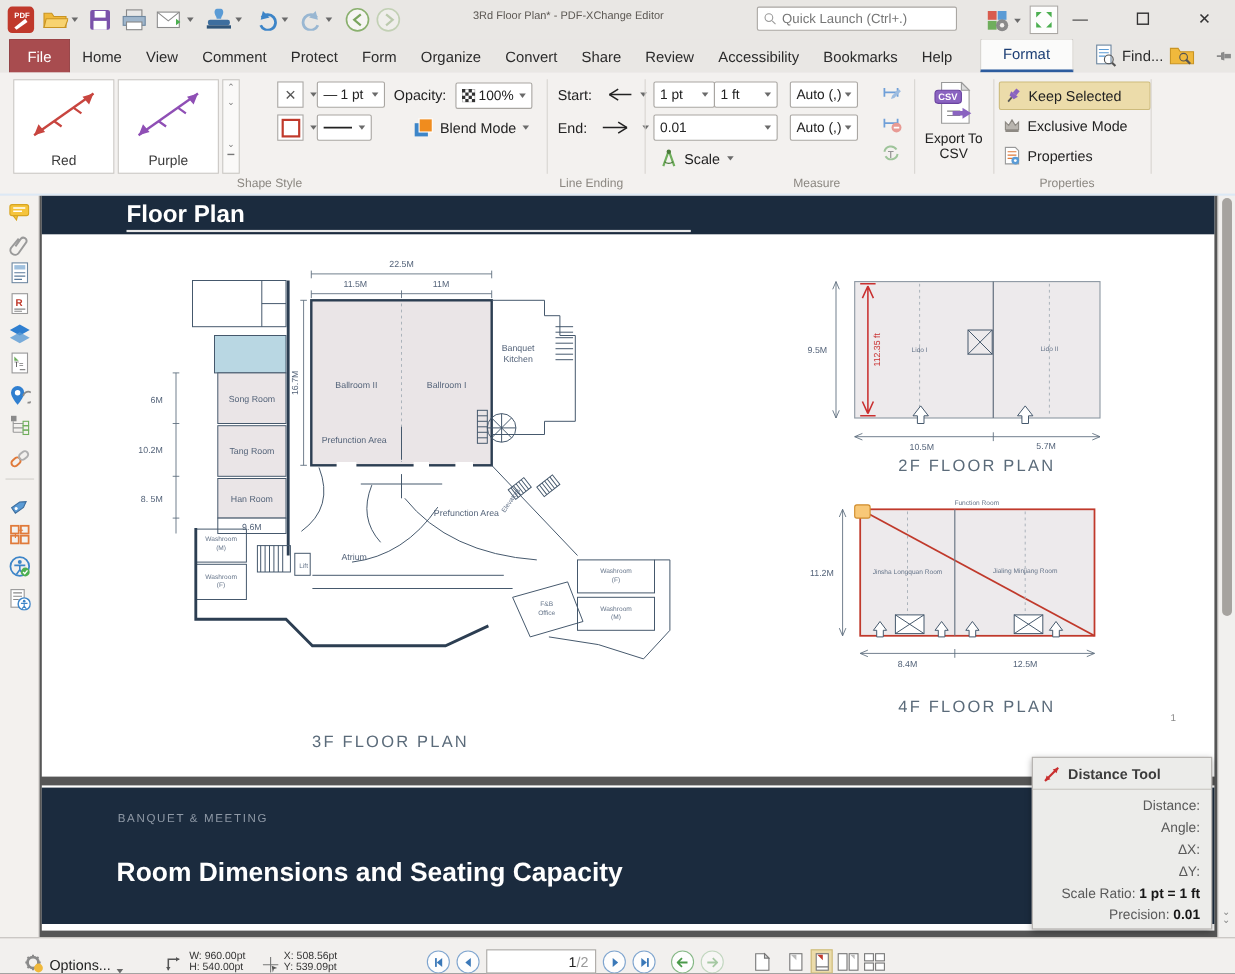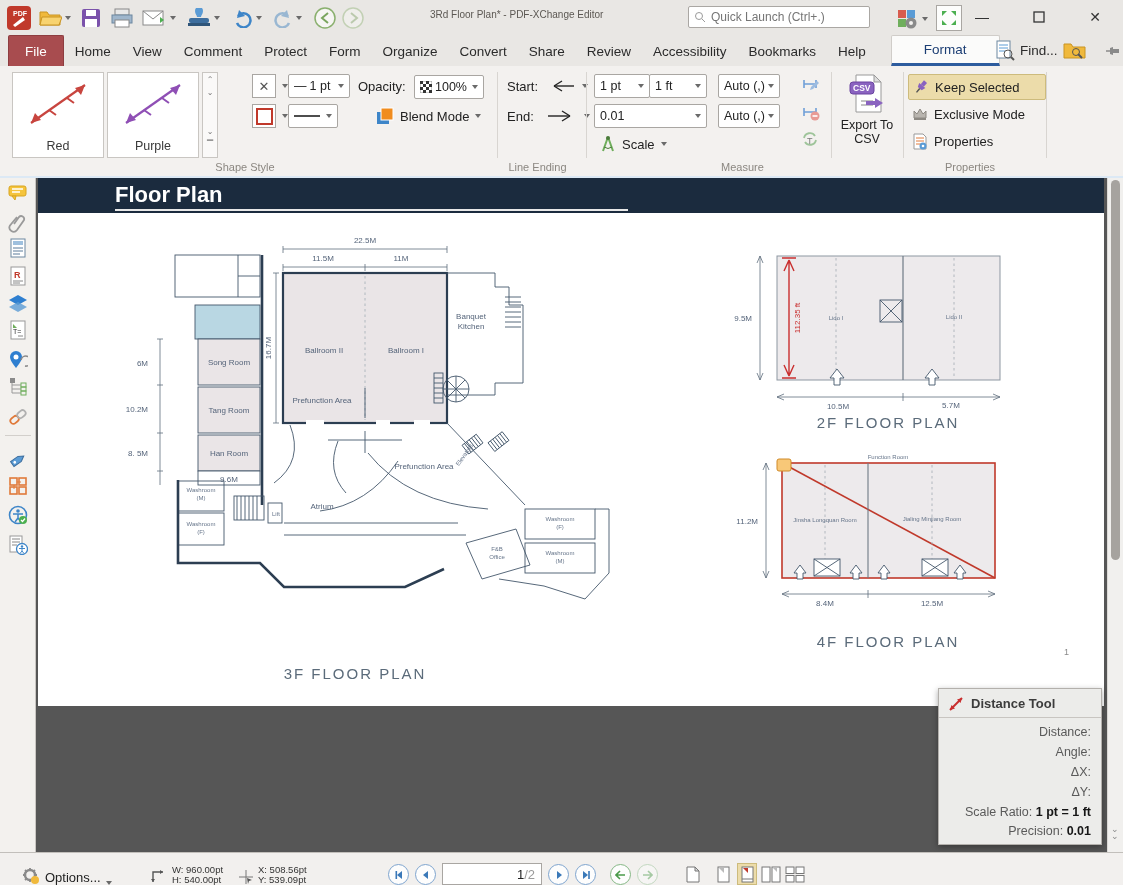--- a/index.html
+++ b/index.html
@@ -12,21 +12,21 @@
   .tb-ic{display:inline-flex;align-items:center;justify-content:center;height:28px;}
   .chv{width:0;height:0;border-left:3.5px solid transparent;border-right:3.5px solid transparent;border-top:4px solid #6a6a6a;display:inline-block;}
   #win-title{font-size:10px;color:#5c5853;}
   #quick-launch{width:182px;height:22px;border:1px solid #aaa7a3;background:#fff;border-radius:2px;
      font-size:12px;color:#8a8a8a;padding:0 6px 0 22px;box-sizing:border-box;font-family:"Liberation Sans",sans-serif;}
   .winbtn{font-size:14px;color:#333;width:34px;height:26px;display:flex;align-items:center;justify-content:center;}
   
   #tabrow{left:0;top:36px;width:1123px;height:30px;background:#e9e7e4;}
   .tab{font-size:13.5px;color:#2b2b2b;padding:0 11px;height:30px;display:inline-flex;align-items:center;}
   .tab-file{background:#a84c4f;color:#fff;border:1px solid #8d3d40;border-bottom:none;padding:0 16px;border-radius:2px 2px 0 0;}
-  .tab-format{background:#fbfbfa;color:#1c3e74;border:1px solid #d0cdc9;border-bottom:3px solid #2d5c9e;border-radius:2px 2px 0 0;margin-left:14px;padding:0 32px;height:27px;}
+  .tab-format{background:#fbfbfa;color:#1c3e74;border:1px solid #d0cdc9;border-bottom:3px solid #2d5c9e;border-radius:2px 2px 0 0;margin-left:14px;padding:0 20px;height:27px;}
   
   #ribbon{left:0;top:66px;width:1123px;height:112px;background:#f3f1ef;border-bottom:1px solid #cfccc8;}
   .rsep{position:absolute;top:6px;height:86px;width:1px;background:#d8d5d1;}
   .rlabel{position:absolute;top:95px;font-size:11px;color:#8b8781;text-align:center;}
   .gcard{position:absolute;top:6px;width:92px;height:86px;background:#fff;border:1px solid #c9c6c2;box-sizing:border-box;}
   .gcard .gname{position:absolute;bottom:4px;width:100%;text-align:center;font-size:12.5px;color:#3a3a3a;}
   .rsel{position:absolute;height:24px;background:#fff;border:1px solid #a9a6a2;box-sizing:border-box;
         display:flex;align-items:center;font-size:12.5px;color:#222;padding:0 5px;border-radius:2px;}
   .rsel .chv{margin-left:auto;}
   .rtxt{position:absolute;font-size:13px;color:#222;}
@@ -666,20 +666,25 @@
             </g>
           <path class="dl" d="M744,381 H957 M744,381 l7,-3 M744,381 l7,3 M957,381 l-7,-3 M957,381 l-7,3 M830,377 v8"></path>
           <text class="rt" x="787" y="393" font-size="7">8.4M</text>
           <text class="rt" x="894" y="393" font-size="7">12.5M</text>
           <text class="cap" x="850" y="434">4F FLOOR PLAN</text>
         </g>
         <text x="1026" y="442" font-size="9" fill="#8a8a8a">1</text>
       </svg>
     </div>
 
+    <div id="page2">
+      <div id="p2band"></div>
+      <div id="p2eyebrow">BANQUET &amp; MEETING</div>
+      <div id="p2title">Room Dimensions and Seating Capacity</div>
+    </div>
   </div>
 
   <div class="abs" id="vscroll">
     <div id="vthumb"></div>
     <div class="abs" style="left:3px;top:648px;color:#8a8a8a;font-size:9px;line-height:7px;">⌄<br>⌄</div>
   </div>
 
   <div class="abs" id="dtool">
     <div id="dtool-h">
       <svg class="abs" style="left:8px;top:6px;" width="18" height="18">

